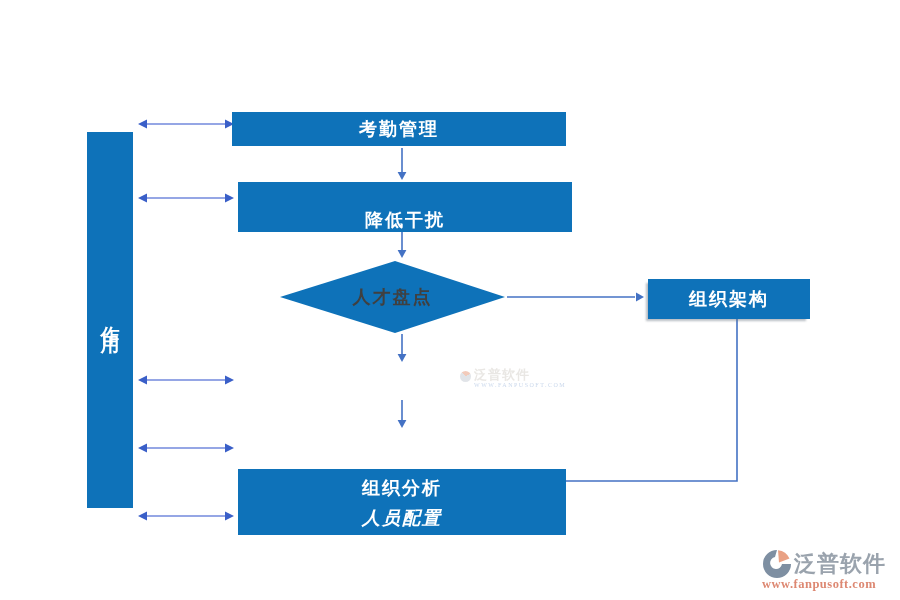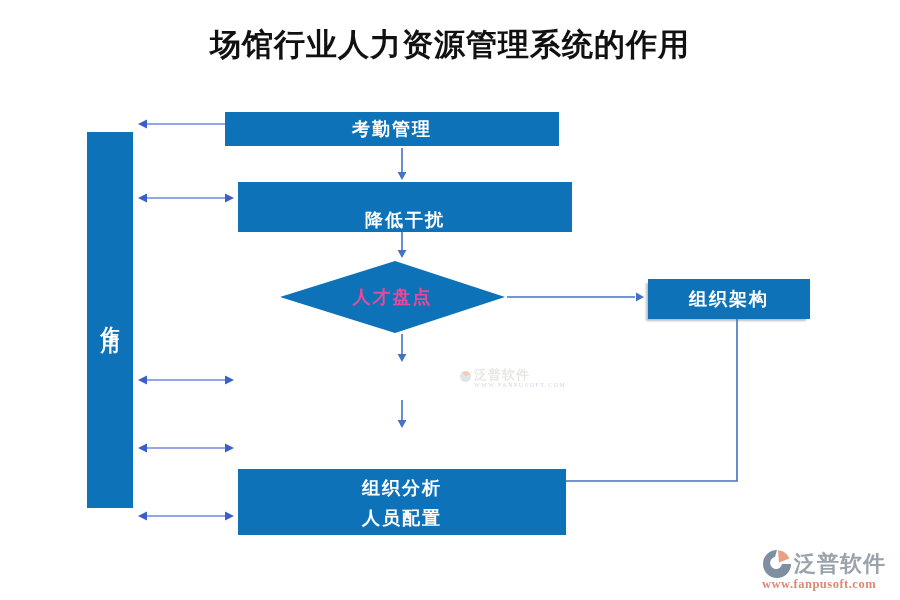--- a/index.html
+++ b/index.html
@@ -16,31 +16,31 @@
     background:var(--box-blue);display:flex;align-items:center;justify-content:center;
   }
   .role-bar span{
     writing-mode:vertical-rl;color:#fff;font-size:19px;font-weight:bold;letter-spacing:9px;
   }
   .fbox{
     position:absolute;background:var(--box-blue);color:#fff;
     display:flex;align-items:center;justify-content:center;
     font-size:18px;font-weight:bold;letter-spacing:2px;
   }
-  .b1{left:225px;top:112px;width:334px;height:34px;}
+  .b1{left:232px;top:112px;width:334px;height:34px;}
   .b2{left:238px;top:182px;width:334px;height:50px;align-items:flex-end;}
   .b3{left:238px;top:363px;width:334px;height:34px;}
   .b4{left:238px;top:429px;width:328px;height:37px;margin-top:40px;}
-  .b5{left:238px;top:500px;width:328px;height:35px;}
+  .b5{left:238px;top:500px;width:328px;height:35px;font-style:italic;}
   .b6{left:648px;top:279px;width:162px;height:40px;
       box-shadow:-3px 3px 2px -1px rgba(100,110,125,0.45);}
   .diamond-label{
     position:absolute;left:280px;top:261px;width:225px;height:72px;
     display:flex;align-items:center;justify-content:center;
-    color:#ec4899;font-size:18px;font-weight:bold;letter-spacing:2px;pointer-events:none;
+    color:#404040;font-size:18px;font-weight:bold;letter-spacing:2px;pointer-events:none;
   }
   svg.overlay{position:absolute;left:0;top:0;width:900px;height:600px;}
   .diamond-shape{fill:var(--box-blue);}
   .conn{stroke:var(--arrow-blue);stroke-width:1.6;fill:none;}
   .conn-head{fill:var(--arrow-blue);stroke:none;}
   .dline{stroke:var(--double-arrow-line);stroke-width:1.6;fill:none;}
   .dhead{fill:var(--double-arrow-head);stroke:none;}
   .oline{stroke:var(--arrow-orange);stroke-width:1.8;fill:none;}
   .ohead{fill:var(--arrow-orange);stroke:none;}
   .watermark{
@@ -54,21 +54,20 @@
   .footer{position:absolute;left:762px;top:549px;}
   .footer-row{display:flex;align-items:center;gap:2px;}
   .brand-text{color:var(--brand-gray);font-size:22px;font-weight:bold;letter-spacing:1px;}
   .footer-url{color:var(--brand-salmon);font-size:12.5px;font-weight:bold;margin-top:-2px;letter-spacing:0.5px;}
 </style>
 </head>
 <body>
 
 <div id="canvas">
 
-  <div class="title">场馆行业人力资源管理系统的作用</div>
 
   <svg class="overlay" viewBox="0 0 900 600">
 
     <g>
       <line class="dline" x1="146" y1="124" x2="226" y2="124"></line>
       <polygon class="dhead" points="138,124 147,119.6 147,128.4"></polygon>
       <polygon class="dhead" points="234,124 225,119.6 225,128.4"></polygon>
     </g>
     <g>
       <line class="dline" x1="146" y1="198" x2="226" y2="198"></line>

